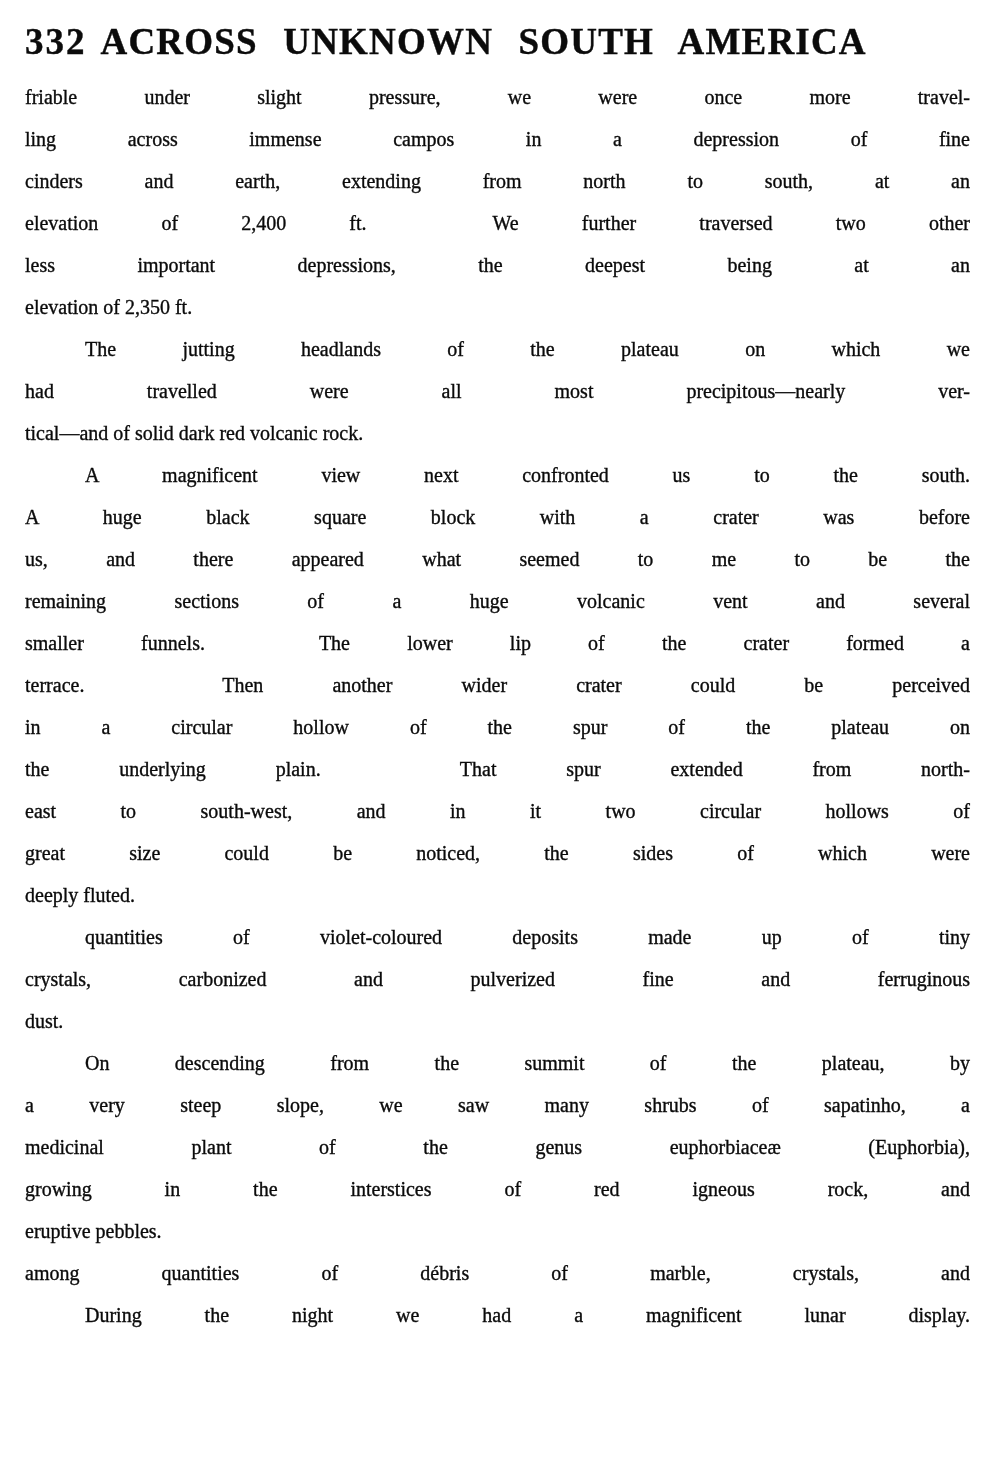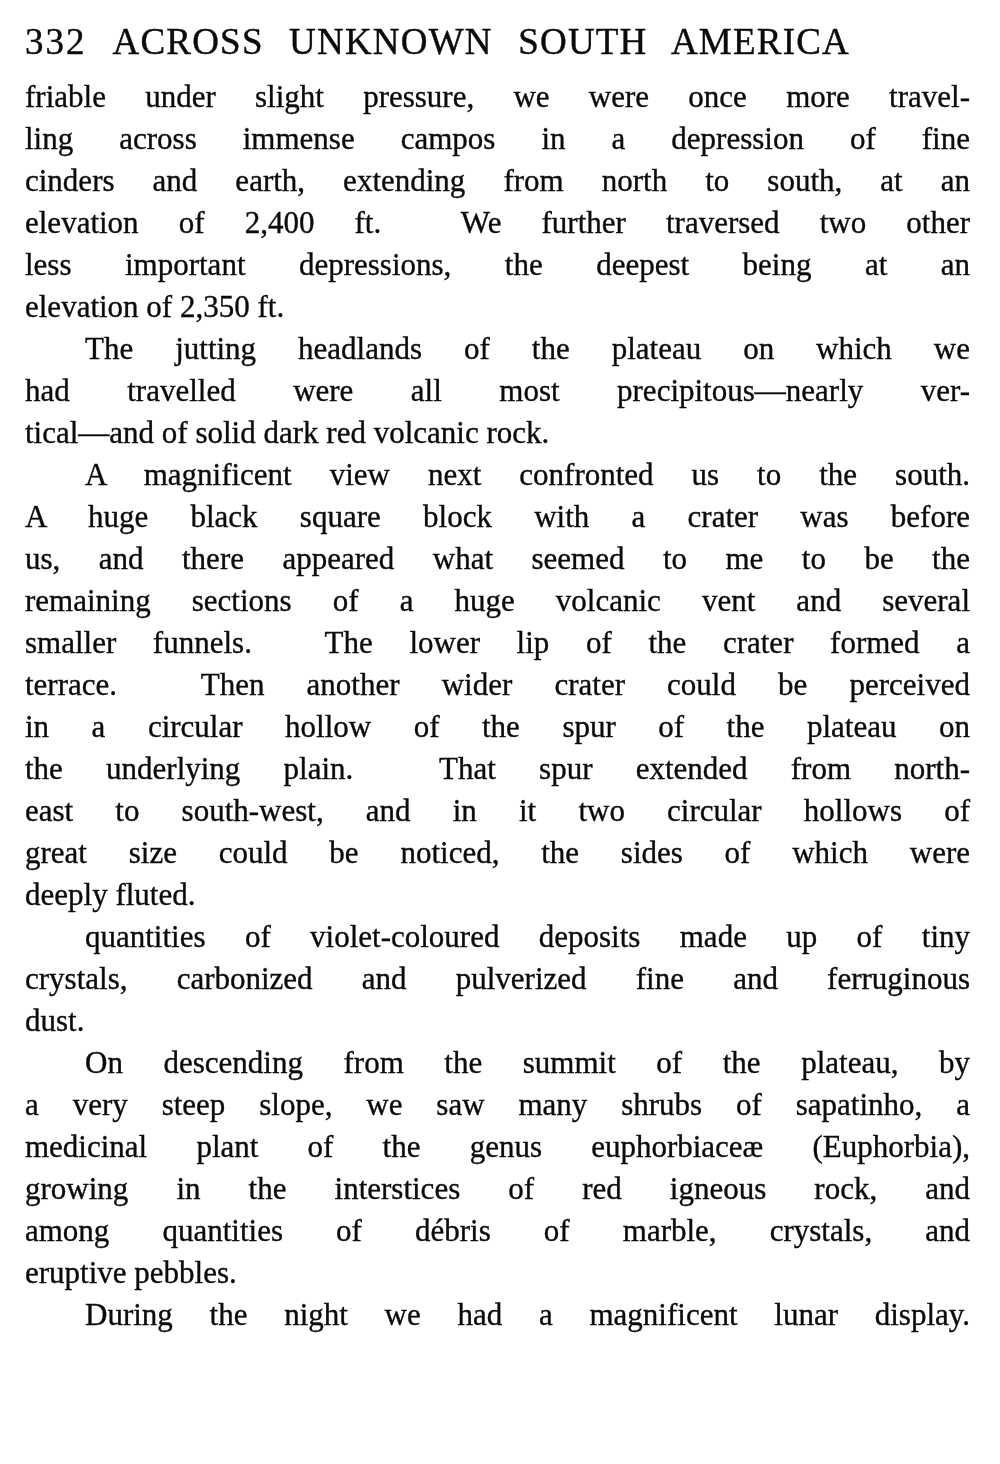--- a/index.html
+++ b/index.html
@@ -17,39 +17,39 @@
   .page {
     box-sizing: border-box;
     width: 1000px;
     height: 1464px;
     padding: 20px 30px 0 25px;
     background: #ffffff;
   }
   .running-head {
     display: flex;
     align-items: baseline;
-    gap: 26px;
+    gap: 14px;
     height: 44px;
     line-height: 44px;
-    font-weight: normal;
+    font-weight: bold;
     font-size: 37px;
     white-space: nowrap;
     -webkit-text-stroke: 0.4px currentColor;
   }
   .pagenum {
     letter-spacing: 2px;
   }
   .head-title {
     word-spacing: 15px;
     letter-spacing: 1.2px;
   }
   .body-text {
     margin-top: 12px;
     width: 945px;
-    font-size: 31px;
+    font-size: 20px;
     -webkit-text-stroke: 0.35px currentColor;
   }
   .para {
     margin: 0;
   }
   .line {
     line-height: 42px;
     text-align: justify;
     text-align-last: justify;
     white-space: pre-wrap;
@@ -101,20 +101,20 @@
       <div class="para indent">
         <div class="line"><span>quantities of violet-coloured deposits made up of tiny</span></div>
         <div class="line"><span>crystals, carbonized and pulverized fine and ferruginous</span></div>
         <div class="line lastline"><span>dust.</span></div>
       </div>
       <div class="para indent">
         <div class="line"><span>On descending from the summit of the plateau, by</span></div>
         <div class="line"><span>a very steep slope, we saw many shrubs of </span><span class="it">sapatinho</span><span>, a</span></div>
         <div class="line"><span>medicinal plant of the genus </span><span class="it">euphorbiaceæ</span><span> (Euphorbia),</span></div>
         <div class="line"><span>growing in the interstices of red igneous rock, and</span></div>
+        <div class="line lastline"><span>eruptive pebbles.</span></div>
         <div class="line"><span>among quantities of débris of marble, crystals, and</span></div>
-        <div class="line lastline"><span>eruptive pebbles.</span></div>
       </div>
       <div class="para indent">
         <div class="line"><span>During the night we had a magnificent lunar display.</span></div>
       </div>
     </main>
 </div>
 
 </body></html>

